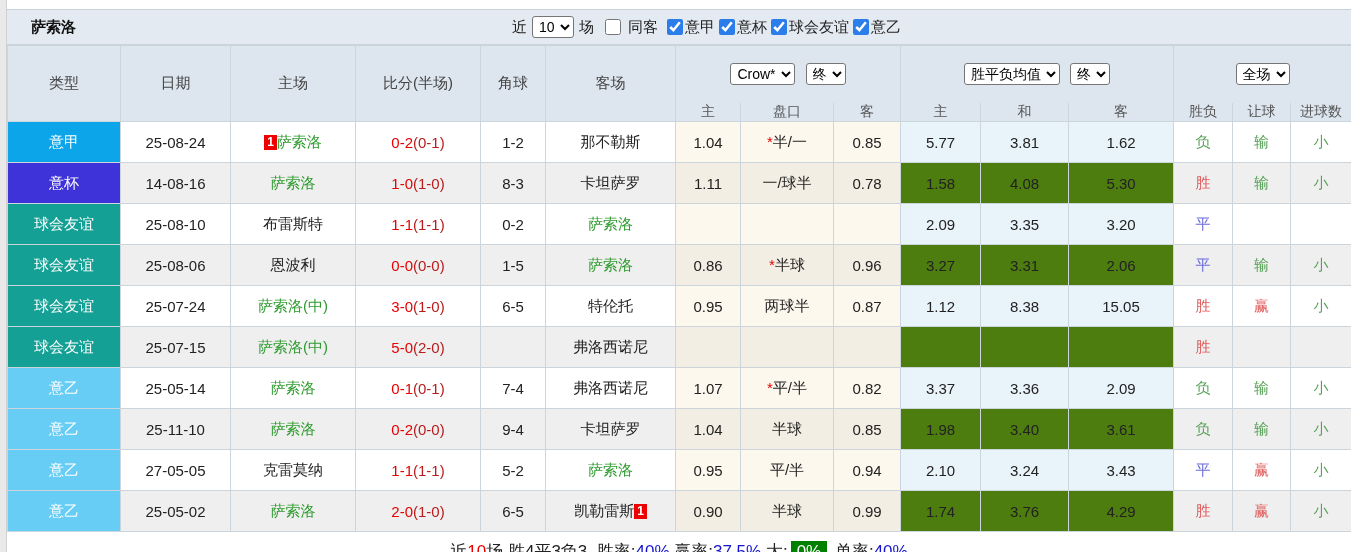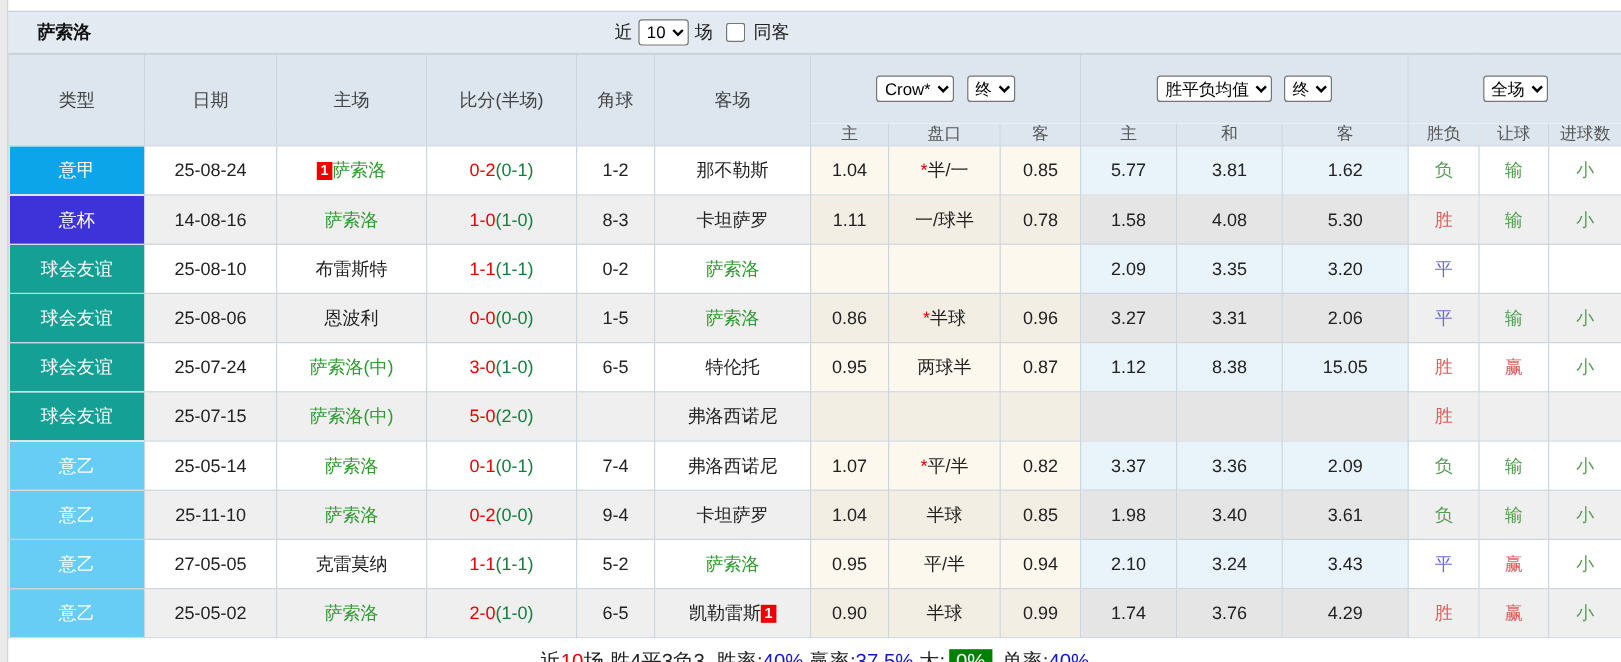--- a/index.html
+++ b/index.html
@@ -35,24 +35,24 @@
   .hdr-grp { height: 38px; border-bottom: none; }
   .hdr-grp select { font-size: 14px; padding: 1px 2px; border: 1px solid #767676; border-radius: 3px; background: #fff; margin: 0 3px; }
   .hdr-sub th { height: 19px; font-size: 14px; border-top: none; color: #555; }
   tbody td { height: 41px; color: #222; }
   tbody tr.even td { background: #efefef; }
   tbody tr.odd td { background: #ffffff; }
   td.type { color: #fff; font-size: 15px; }
   tbody tr.odd td.ah { background: #fdf8ee; }
   tbody tr.even td.ah { background: #f3eee3; }
   tbody tr.odd td.eu { background: #e9f3fa; }
-  tbody tr.even td.eu { background: #e5e5e5; }
+  tbody tr.even td.eu { background: #4d7c0f; }
   .t-green { color: #2e9b2e; }
   .score-ft { color: #e80000; }
-  .score-ht { color: #15803d; }
+  .score-ht { color: #b91c1c; }
   .c-red { color: #e05a5a; }
   .c-green { color: #55a055; }
   .c-blue { color: #6a6ada; }
   .star { color: #e80000; }
   .badge {
     display: inline-block; background: #ee0000; color: #fff;
     font-size: 12px; font-weight: bold; line-height: 15px; height: 15px;
     padding: 0 3px; vertical-align: 1px;
   }
   
@@ -75,20 +75,21 @@
     <div class="titlebar">
       <span class="team-title">萨索洛</span>
       <span class="controls">
         <span>近</span>
         <select>
           <option>10</option>
         </select>
         <span>场</span>
         <input type="checkbox" id="sameaway" style="">
         <label for="sameaway">同客</label>
+        <span class="filters" id="filters"><input type="checkbox" checked="" style=""><label>意甲</label><input type="checkbox" checked="" style=""><label>意杯</label><input type="checkbox" checked="" style=""><label>球会友谊</label><input type="checkbox" checked="" style=""><label>意乙</label></span>
       </span>
     </div>
 
     <table>
       <colgroup>
         <col style="width:113px">
           <col style="width:110px">
           <col style="width:125px">
         <col style="width:125px">
           <col style="width:65px">

